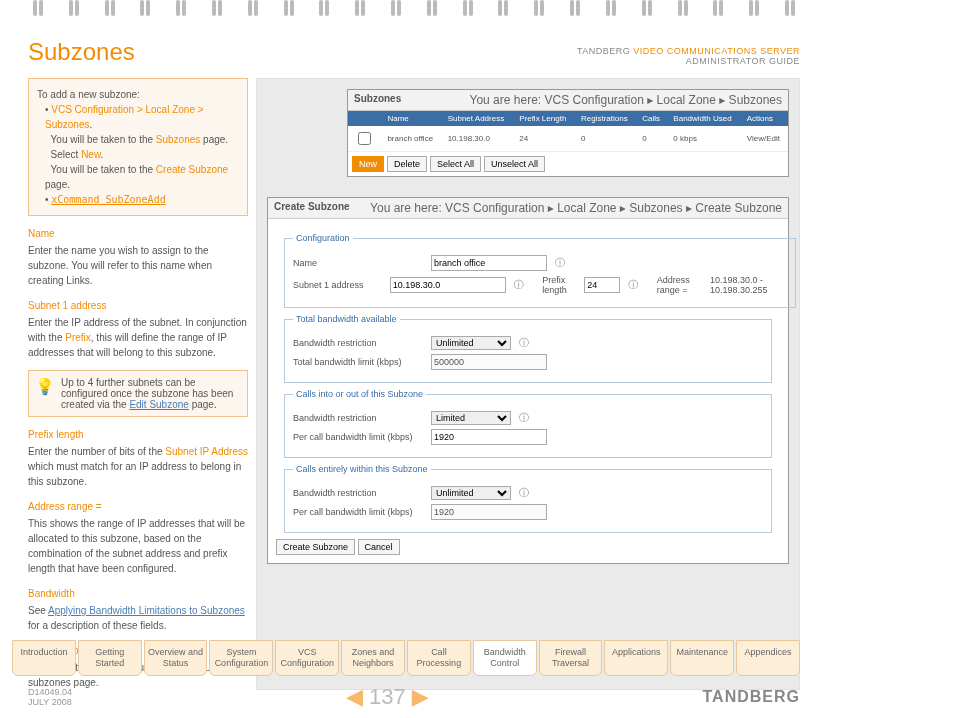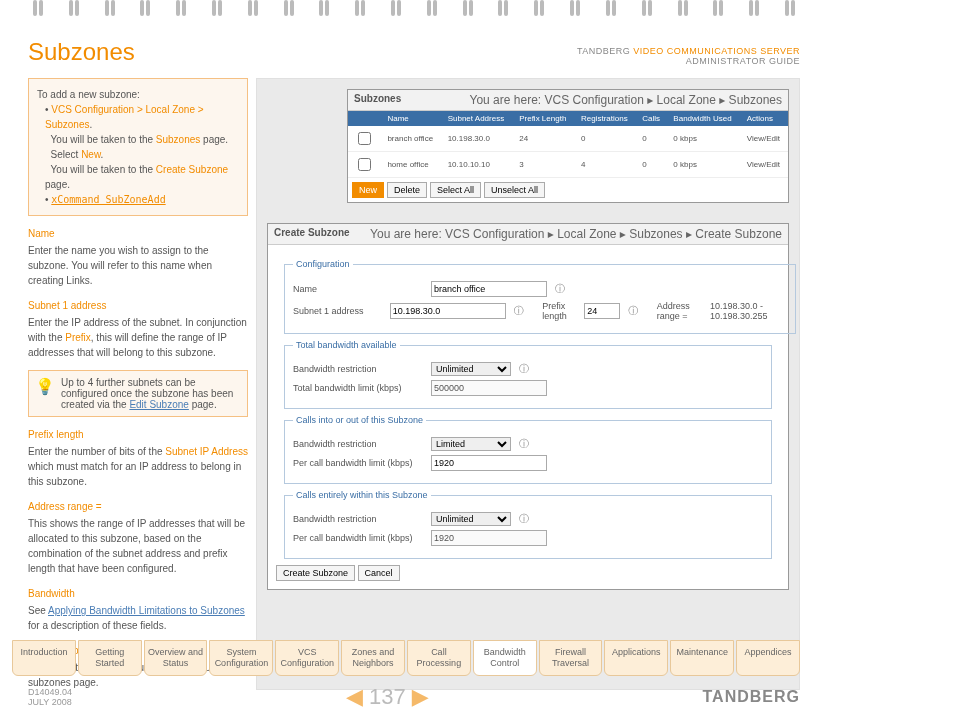--- a/index.html
+++ b/index.html
@@ -149,30 +149,20 @@
       <tr>
                 <td><input type="checkbox" style=""></td>
                 <td>branch office</td>
                 <td>10.198.30.0</td>
                 <td>24</td>
                 <td>0</td>
                 <td>0</td>
                 <td>0 kbps</td>
                 <td>View/Edit</td>
               </tr>
-      <tr>
-                <td><input type="checkbox" style=""></td>
-                <td>home office</td>
-                <td>10.10.10.10</td>
-                <td>3</td>
-                <td>4</td>
-                <td>0</td>
-                <td>0 kbps</td>
-                <td>View/Edit</td>
-              </tr>
     </tbody>
           </table>
     <div class="btns">
       <button class="btn o">New</button>
       <button class="btn">Delete</button>
       <button class="btn">Select All</button>
       <button class="btn">Unselect All</button>
     </div>
   </div>
 

